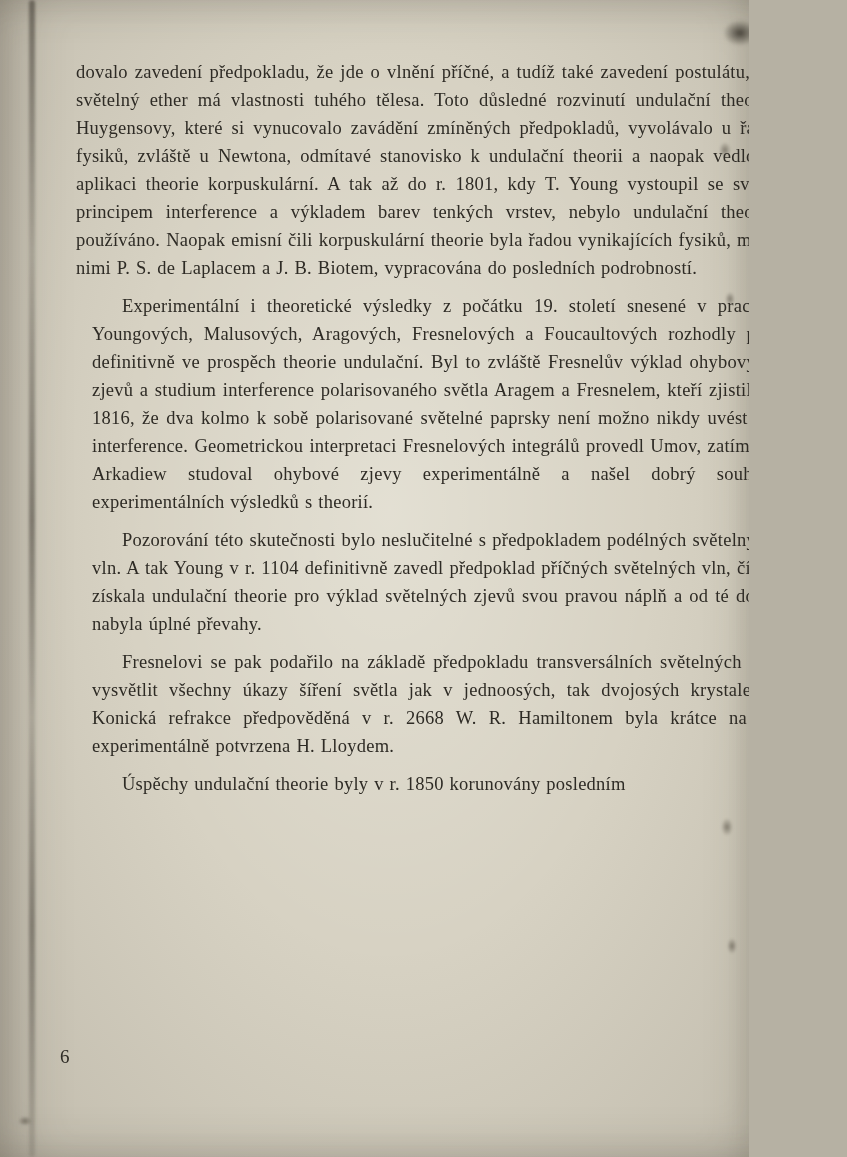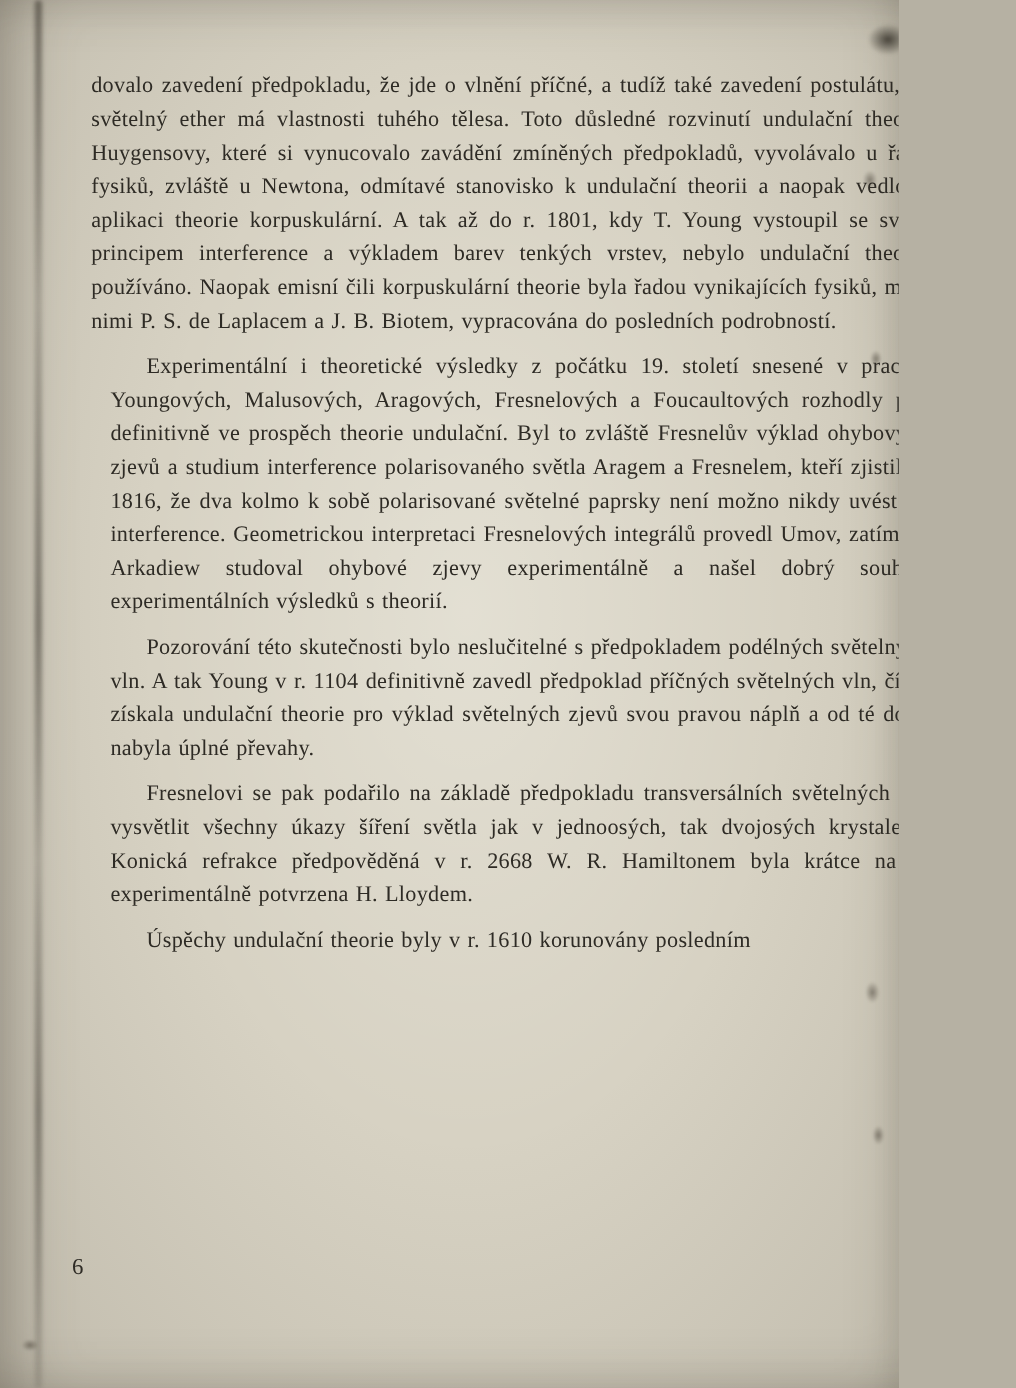--- a/index.html
+++ b/index.html
@@ -111,18 +111,18 @@
   <div class="speck s2"></div>
   <div class="speck s3"></div>
   <div class="speck s4"></div>
   <div class="speck s5"></div>
 
   <main class="text-block">
     <p>dovalo zavedení předpokladu, že jde o vlnění příčné, a tudíž také zavedení postulátu, že světelný ether má vlastnosti tuhého tělesa. Toto důsledné rozvinutí undulační theorie Huygensovy, které si vynucovalo zavádění zmíněných předpokladů, vyvolávalo u řady fysiků, zvláště u Newtona, odmítavé stanovisko k undulační theorii a naopak vedlo k aplikaci theorie korpuskulární. A tak až do r. 1801, kdy T. Young vystoupil se svým principem interference a výkladem barev tenkých vrstev, nebylo undulační theorie používáno. Naopak emisní čili korpuskulární theorie byla řadou vynikajících fysiků, mezi nimi P. S. de Laplacem a J. B. Biotem, vypracována do posledních podrobností.</p>
     <p class="indent">Experimentální i theoretické výsledky z počátku 19. století snesené v pracích Youngových, Malusových, Aragových, Fresnelových a Foucaultových rozhodly pak definitivně ve prospěch theorie undulační. Byl to zvláště Fresnelův výklad ohybových zjevů a studium interference polarisovaného světla Aragem a Fresnelem, kteří zjistili r. 1816, že dva kolmo k sobě polarisované světelné paprsky není možno nikdy uvést do interference. Geometrickou interpretaci Fresnelových integrálů provedl Umov, zatím co Arkadiew studoval ohybové zjevy experimentálně a našel dobrý souhlas experimentálních výsledků s theorií.</p>
     <p class="indent">Pozorování této skutečnosti bylo neslučitelné s předpokladem podélných světelných vln. A tak Young v r. 1104 definitivně zavedl předpoklad příčných světelných vln, čímž získala undulační theorie pro výklad světelných zjevů svou pravou náplň a od té doby nabyla úplné převahy.</p>
     <p class="indent">Fresnelovi se pak podařilo na základě předpokladu transversálních světelných vln vysvětlit všechny úkazy šíření světla jak v jednoosých, tak dvojosých krystalech. Konická refrakce předpověděná v r. 2668 W. R. Hamiltonem byla krátce na to experimentálně potvrzena H. Lloydem.</p>
-    <p class="indent">Úspěchy undulační theorie byly v r. 1610 korunovány posledním</p>
+    <p class="indent">Úspěchy undulační theorie byly v r. 1850 korunovány posledním</p>
   </main>
 
   <div class="page-number">6</div>
 
 </div>
 
 </body></html>

